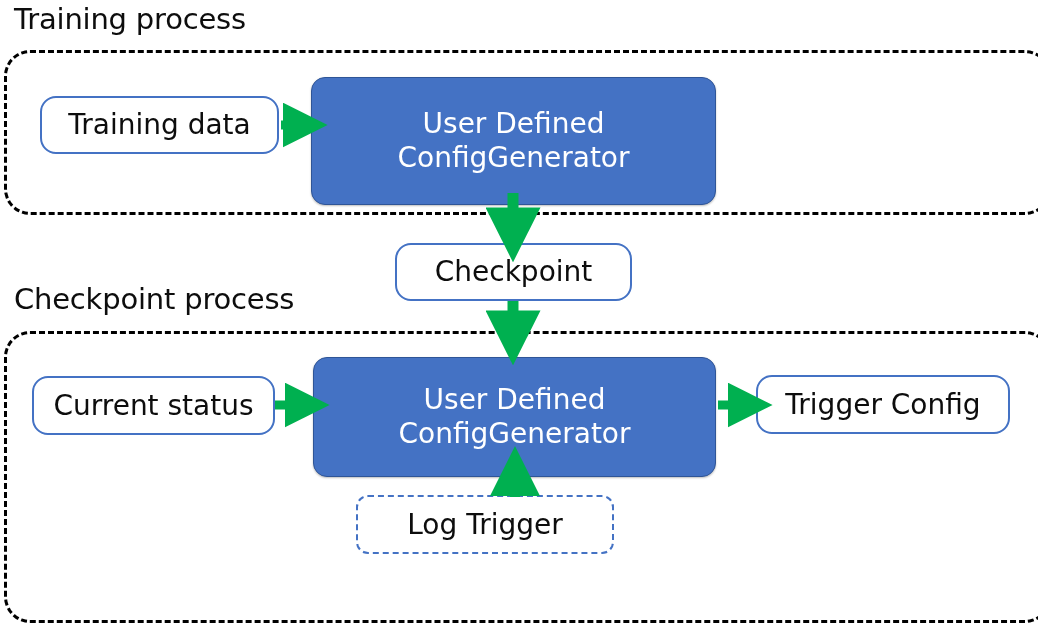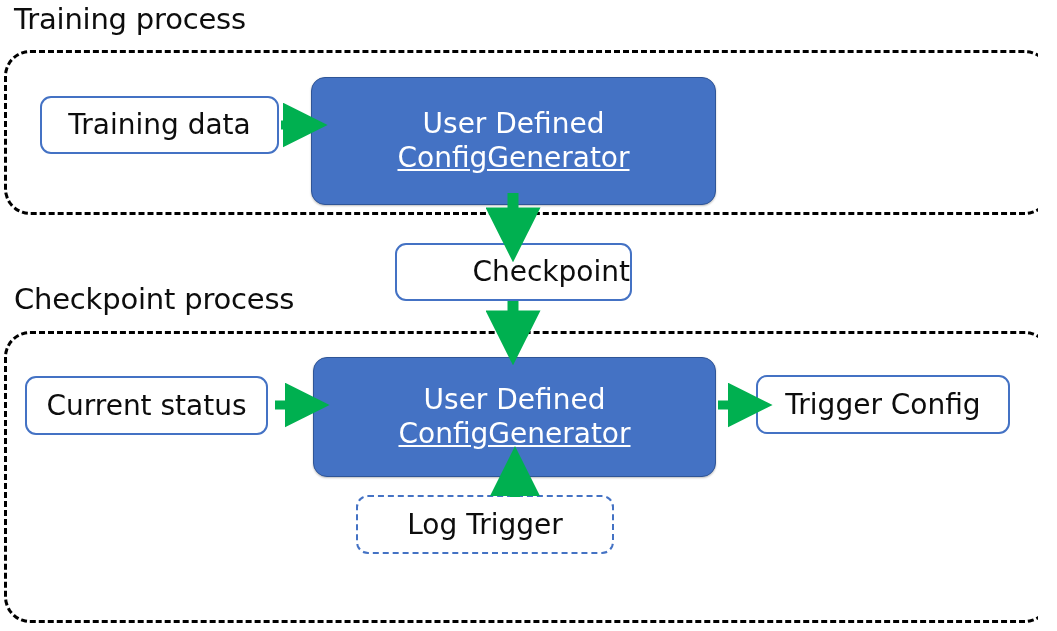--- a/index.html
+++ b/index.html
@@ -48,21 +48,21 @@
     display: flex;
     align-items: center;
     justify-content: center;
     text-align: center;
   }
 
   
   .node-white {
     background: #ffffff;
     border: 2px solid #4472c4;
-    border-radius: 11px;
+    border-radius: 16px;
     color: #0d0d0d;
     font-size: 28px;
     line-height: 32px;
   }
 
   
   .node-blue {
     background: #4472c4;
     border: 1.5px solid #2f5597;
     border-radius: 14px;
@@ -79,33 +79,33 @@
     border: 2px dashed #4472c4;
     border-radius: 12px;
     color: #0d0d0d;
     font-size: 28px;
     line-height: 32px;
   }
 
   
   #node-training-data    { left: 40px;  top: 96px;  width: 239px; height: 58px; }
   #node-udcg-training    { left: 311px; top: 65px;  width: 405px; height: 128px; }
-  #node-checkpoint       { left: 395px; top: 243px; width: 237px; height: 58px; justify-content: flex-end; }
-  #node-current-status   { left: 25px;  top: 376px; width: 243px; height: 59px; }
+  #node-checkpoint       { left: 395px; top: 243px; width: 237px; height: 58px; }
+  #node-current-status   { left: 32px;  top: 376px; width: 243px; height: 59px; }
   #node-udcg-inference   { left: 313px; top: 345px; width: 403px; height: 120px; }
   #node-output-config    { left: 756px; top: 375px; width: 254px; height: 59px; }
   #node-log-trigger      { left: 356px; top: 495px; width: 258px; height: 59px; }
   #node-clock-trigger    { left: 430px; top: 548px; width: 266px; height: 59px; }
 
   
   #node-log-trigger   { z-index: 3; text-align: center; }
   #node-clock-trigger { z-index: 4; }
 
   .node-label { pointer-events: none; }
-  .node-label .line2 { display: block; text-decoration: underline; }
+  .node-label .line2 { display: block; }
 
   
   #arrow-layer {
     position: absolute;
     left: 0; top: 0;
     width: 1057px;
     height: 631px;
     pointer-events: none;
     z-index: 5;
   }

